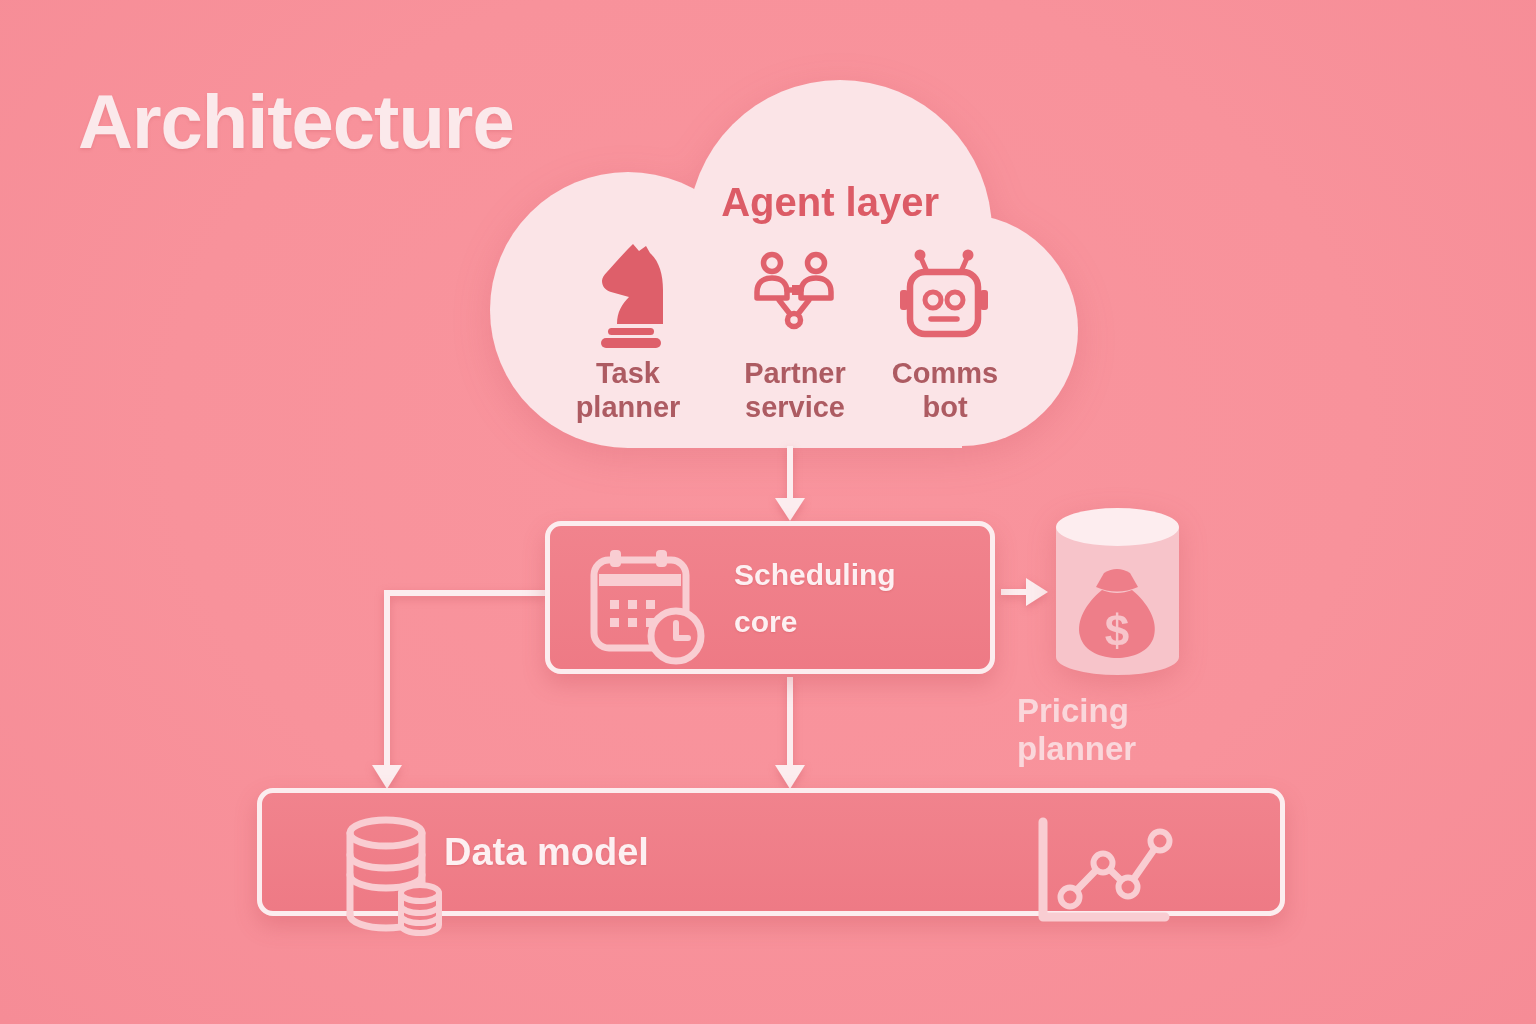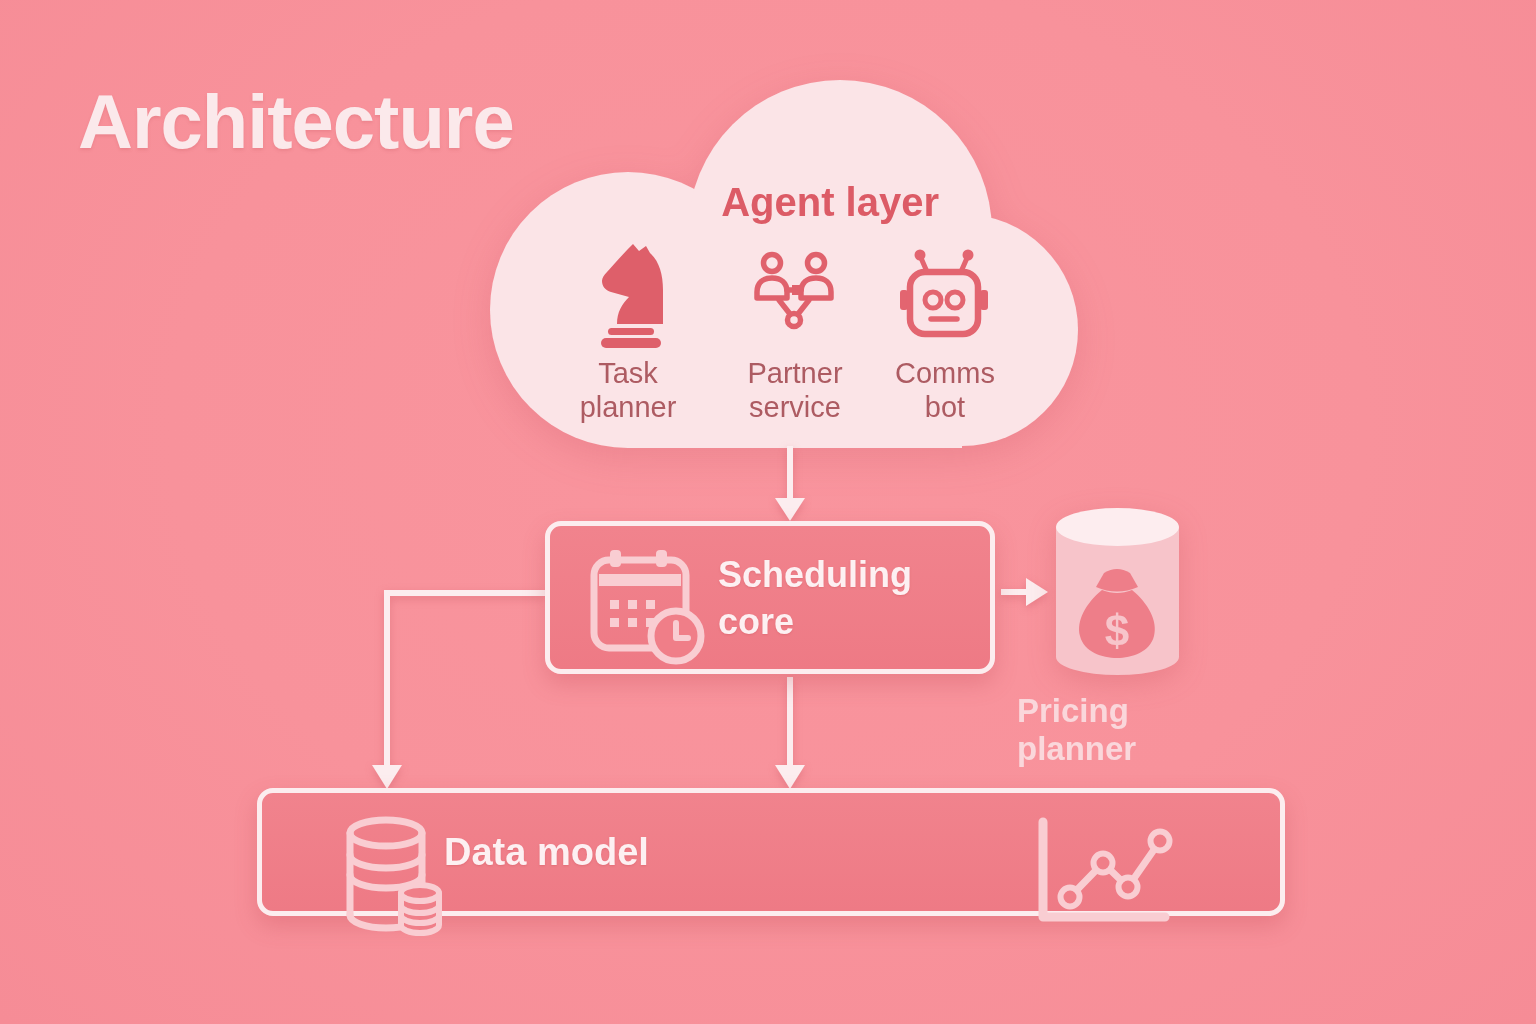--- a/index.html
+++ b/index.html
@@ -18,39 +18,39 @@
   
   .cloud-svg{position:absolute;left:480px;top:74px;z-index:1;
     filter:drop-shadow(0 10px 18px rgba(190,62,76,.18));}
   .agent-label{
     position:absolute;left:639px;top:180px;width:300px;z-index:4;
     text-align:right;font-size:40px;font-weight:700;color:#DC5B66;
   }
   .agent-icon{position:absolute;z-index:4;}
   .agent-sublabel{
     position:absolute;top:356px;width:220px;z-index:4;text-align:center;
-    font-size:29px;line-height:34px;font-weight:400;color:#AD5B62;
+    font-size:29px;line-height:34px;font-weight:700;color:#AD5B62;
   }
   
   .connectors{position:absolute;left:0;top:0;z-index:2;pointer-events:none;
     filter:drop-shadow(0 3px 4px rgba(186,62,75,.28));}
   
   .node-box{
     position:absolute;box-sizing:border-box;
     background:linear-gradient(180deg,#F1838D 0%,#EE7A85 100%);
     border:5px solid #FCEDEF;border-radius:16px;
     box-shadow:0 10px 22px rgba(186,62,75,.25);z-index:3;
   }
   .box-scheduling{left:545px;top:521px;width:450px;height:153px;}
   .box-datamodel{left:257px;top:788px;width:1028px;height:128px;}
   .box-label{
     position:absolute;top:50%;transform:translateY(-50%);
     font-weight:700;color:#FDF0F2;text-shadow:0 1px 2px rgba(200,80,90,.35);
   }
-  .scheduling-label{left:168px;font-size:36px;line-height:47px;}
+  .scheduling-label{left:184px;font-size:30px;line-height:47px;}
   .datamodel-label{left:182px;font-size:38px;}
   .box-icon{position:absolute;}
   
   .pricing-cyl{position:absolute;left:1052px;top:505px;z-index:3;
     filter:drop-shadow(0 8px 14px rgba(186,62,75,.22));}
   .pricing-label{
     position:absolute;left:1017px;top:692px;width:210px;z-index:3;
     font-size:33px;line-height:38px;font-weight:700;color:#FAD7DB;
   }
   .line{display:block;}

